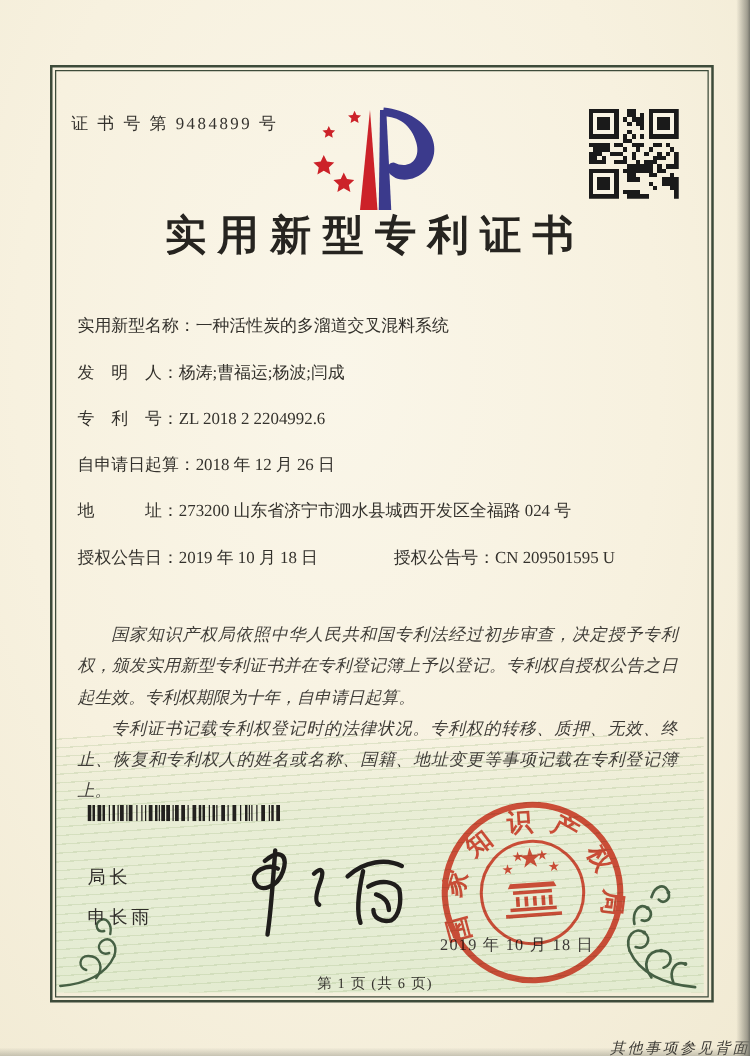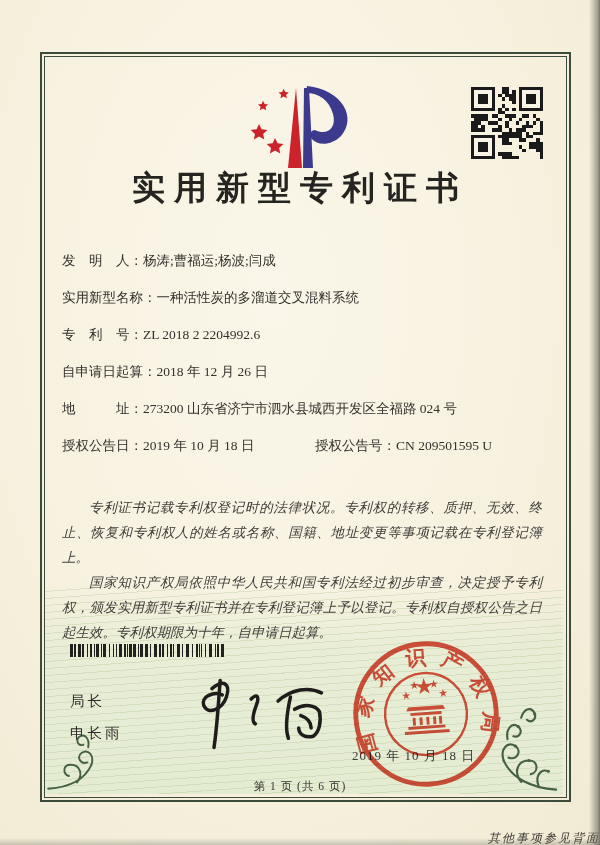--- a/index.html
+++ b/index.html
@@ -94,20 +94,21 @@
   </svg>
   <svg class="flourish left" viewBox="0 0 70 100">
     <g fill="none" stroke="#466044" stroke-width="2.4" stroke-linecap="round">
       <path d="M66,96 C40,94 20,84 12,66"></path>
       <path d="M12,66 C8,54 16,46 24,51 C31,56 26,66 17,63"></path>
       <path d="M30,88 C22,78 26,66 38,66 C48,66 48,78 40,80"></path>
       <path d="M16,44 C14,34 20,26 27,31 C32,35 29,43 22,41"></path>
     </g>
   </svg>
 
+  <div class="cert-no">证 书 号 第 9484899 号</div>
 
   <svg class="logo" viewBox="0 0 122 95">
     <g fill="#cc2229">
       <path d="M44,10 l2.2,4.6 5,.6 -3.7,3.4 1,4.9 -4.5,-2.5 -4.4,2.5 1,-4.9 -3.8,-3.4 5.1,-.6 Z" transform="scale(0.72) translate(18,2)"></path>
       <path d="M30,26 l2,4 4.4,.5 -3.2,3 0.8,4.3 -4,-2.2 -3.9,2.2 0.9,-4.3 -3.3,-3 4.5,-.5 Z" transform="scale(0.8)"></path>
       <path d="M20,44 l2.6,5.2 5.8,.7 -4.3,4 1.2,5.6 -5.3,-2.9 -5.1,2.9 1.1,-5.6 -4.3,-4 5.9,-.7 Z"></path>
       <path d="M36,58 l2.6,5.2 5.8,.7 -4.3,4 1.2,5.6 -5.3,-2.9 -5.1,2.9 1.1,-5.6 -4.3,-4 5.9,-.7 Z"></path>
       <polygon points="57,8 49,88 63,88"></polygon>
     </g>
     <g fill="#3b3a8c">
@@ -252,33 +253,33 @@
       <g>
         <rect x="0" y="14" width="7" height="7" fill="#1a1a1a"></rect>
         <rect x="1" y="15" width="5" height="5" fill="#f8f3e4"></rect>
         <rect x="2" y="16" width="3" height="3" fill="#1a1a1a"></rect>
       </g>
     </svg>
 
   <h1 class="title">实用新型专利证书</h1>
 
   <div class="fields">
+    <div class="row"><span class="lbl">实用新型名称：</span><span class="val">一种活性炭的多溜道交叉混料系统</span></div>
     <div class="row"><span class="lbl">发　明　人：</span><span class="val">杨涛;曹福运;杨波;闫成</span></div>
-    <div class="row"><span class="lbl">实用新型名称：</span><span class="val">一种活性炭的多溜道交叉混料系统</span></div>
     <div class="row"><span class="lbl">专　利　号：</span><span class="val">ZL 2018 2 2204992.6</span></div>
     <div class="row"><span class="lbl">自申请日起算：</span><span class="val">2018 年 12 月 26 日</span></div>
     <div class="row"><span class="lbl">地　　　址：</span><span class="val">273200 山东省济宁市泗水县城西开发区全福路 024 号</span></div>
     <div class="row">
       <span class="grant-left"><span class="lbl">授权公告日：</span><span class="val">2019 年 10 月 18 日</span></span><span><span class="lbl">授权公告号：</span><span class="val">CN 209501595 U</span></span>
     </div>
   </div>
 
   <div class="body-text">
+    <p>国家知识产权局依照中华人民共和国专利法经过初步审查，决定授予专利权，颁发实用新型专利证书并在专利登记簿上予以登记。专利权自授权公告之日起生效。专利权期限为十年，自申请日起算。</p>
     <p>专利证书记载专利权登记时的法律状况。专利权的转移、质押、无效、终止、恢复和专利权人的姓名或名称、国籍、地址变更等事项记载在专利登记簿上。</p>
-    <p>国家知识产权局依照中华人民共和国专利法经过初步审查，决定授予专利权，颁发实用新型专利证书并在专利登记簿上予以登记。专利权自授权公告之日起生效。专利权期限为十年，自申请日起算。</p>
   </div>
 
   <svg class="barcode" id="barcode" viewBox="0 0 156 13" preserveAspectRatio="none">
       <rect x="0" y="0" width="3" height="13" fill="#23211f"></rect>
       <rect x="4" y="0" width="2" height="13" fill="#23211f"></rect>
       <rect x="8" y="0" width="3" height="13" fill="#23211f"></rect>
       <rect x="12" y="0" width="2" height="13" fill="#23211f"></rect>
       <rect x="17" y="0" width="1" height="13" fill="#23211f"></rect>
       <rect x="20" y="0" width="2" height="13" fill="#23211f"></rect>
       <rect x="24" y="0" width="1" height="13" fill="#23211f"></rect>

